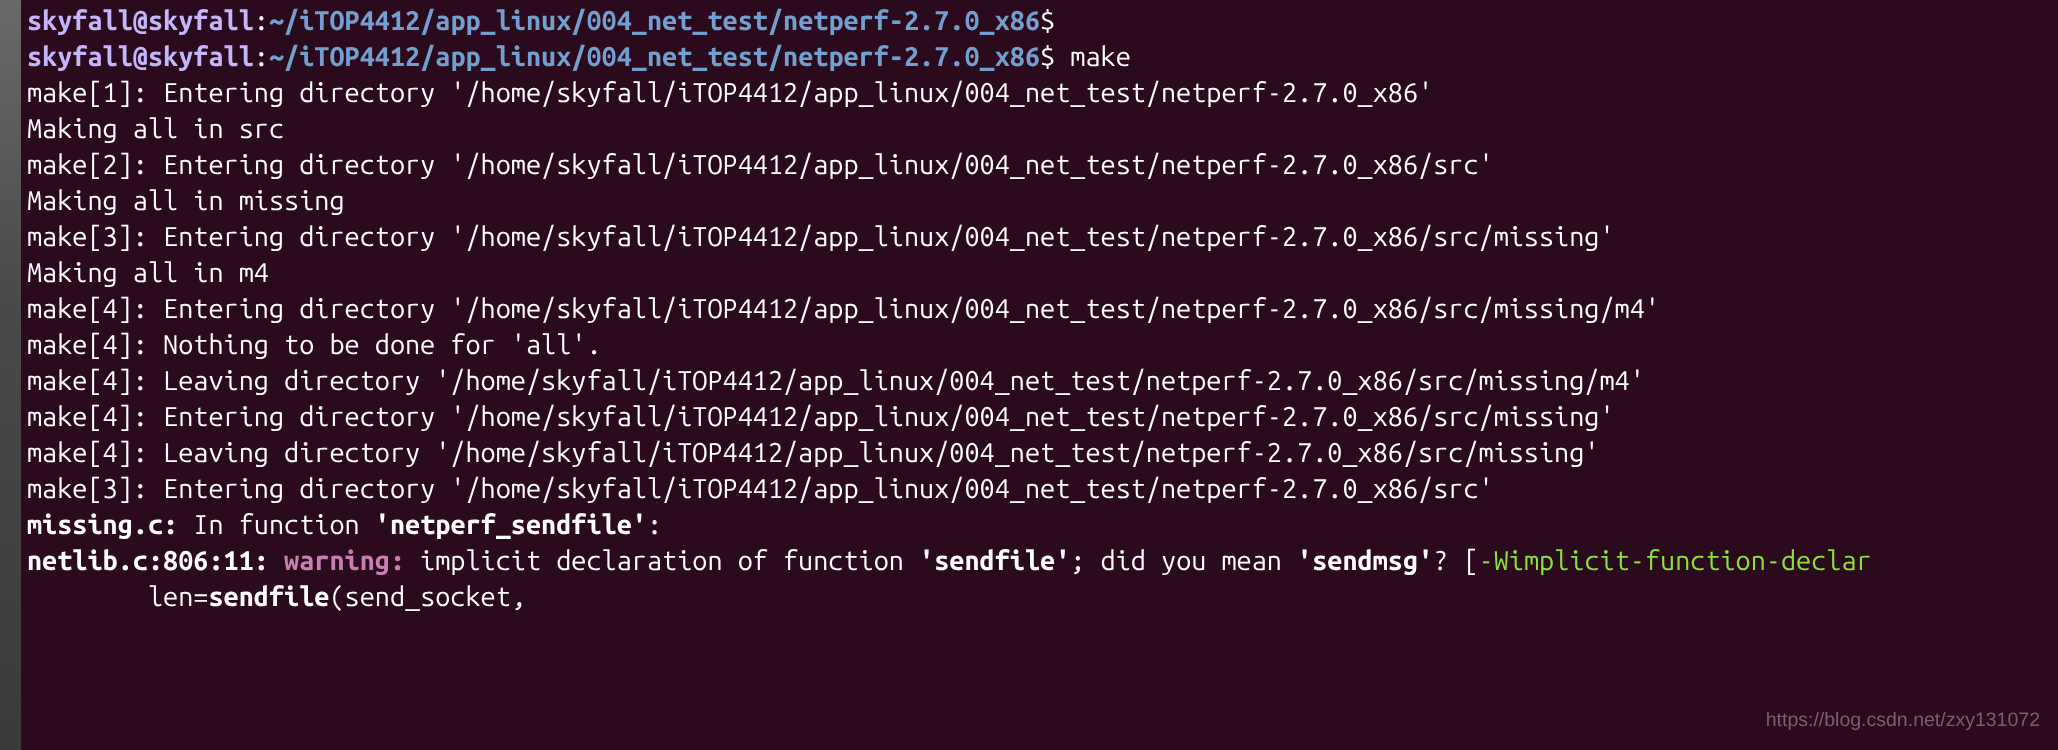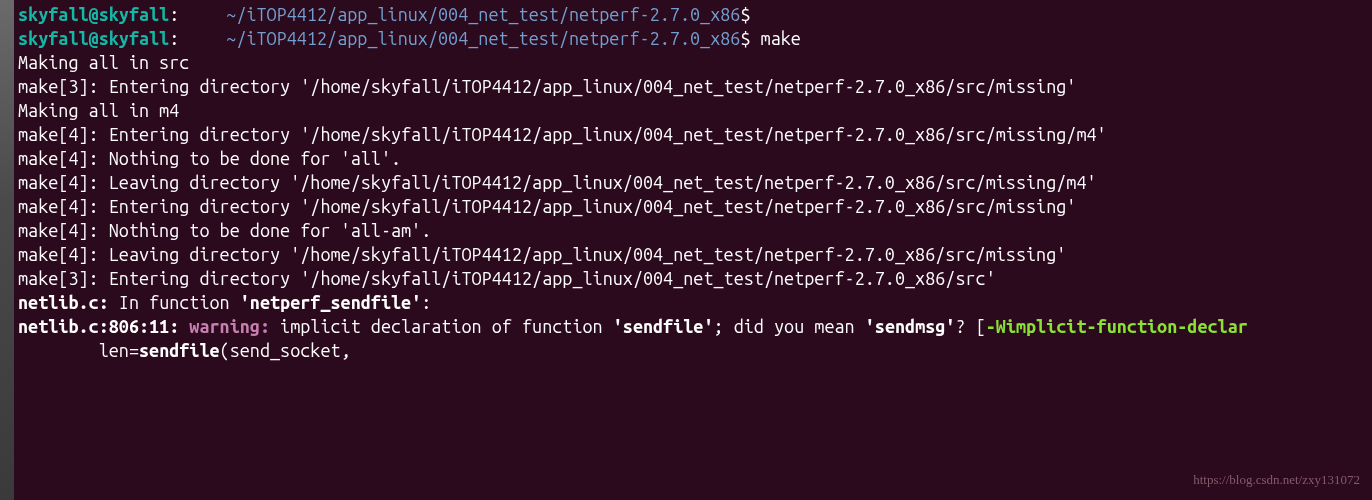--- a/index.html
+++ b/index.html
@@ -9,65 +9,67 @@
     font-size: 18px;
     line-height: 24px;
     color: #ffffff;
     width: 1372px;
     height: 500px;
     overflow: hidden;
     position: relative;
     padding: 2px 16px;
   }
   .line { white-space: pre; }
-  .user { color: #14b8a6; font-weight: bold; }
-  .path { color: #729fcf; font-weight: normal; margin-left: 47px; }
+  .user { color: #c4b5fd; font-weight: bold; }
+  .path { color: #729fcf; font-weight: bold; }
   .dollar { color: #ffffff; }
   .warn { color: #c77fb1; font-weight: bold; }
   .bold { font-weight: bold; }
-  .opt { color: #8ae234; font-weight: bold; }
+  .opt { color: #8ae234; font-weight: normal; }
   .watermark {
     position: absolute;
     right: 12px;
     bottom: 8px;
     font-size: 13px;
     color: #855a6a;
-    font-family: Liberation Serif, serif;
+    font-family: Liberation Sans, sans-serif;
   }
   .left-sliver {
     position: absolute;
     left: 0; top: 0; bottom: 0;
     width: 14px;
     background: linear-gradient(#6a6a6a, #4a4a4a 40%, #3a3a3a);
   }
   .content { position: relative; margin-left: 2px; }
 </style>
 </head>
 <body>
 
 <div class="left-sliver"></div>
 
 <div class="content">
 
   <div class="line"><span class="user">skyfall@skyfall</span><span>:</span><span class="path">~/iTOP4412/app_linux/004_net_test/netperf-2.7.0_x86</span><span class="dollar">$</span></div>
 
   <div class="line"><span class="user">skyfall@skyfall</span><span>:</span><span class="path">~/iTOP4412/app_linux/004_net_test/netperf-2.7.0_x86</span><span class="dollar">$</span><span> make</span></div>
 
+  <div class="line">make[1]: Entering directory '/home/skyfall/iTOP4412/app_linux/004_net_test/netperf-2.7.0_x86'</div>
   <div class="line">Making all in src</div>
+  <div class="line">make[2]: Entering directory '/home/skyfall/iTOP4412/app_linux/004_net_test/netperf-2.7.0_x86/src'</div>
+  <div class="line">Making all in missing</div>
   <div class="line">make[3]: Entering directory '/home/skyfall/iTOP4412/app_linux/004_net_test/netperf-2.7.0_x86/src/missing'</div>
   <div class="line">Making all in m4</div>
   <div class="line">make[4]: Entering directory '/home/skyfall/iTOP4412/app_linux/004_net_test/netperf-2.7.0_x86/src/missing/m4'</div>
   <div class="line">make[4]: Nothing to be done for 'all'.</div>
   <div class="line">make[4]: Leaving directory '/home/skyfall/iTOP4412/app_linux/004_net_test/netperf-2.7.0_x86/src/missing/m4'</div>
   <div class="line">make[4]: Entering directory '/home/skyfall/iTOP4412/app_linux/004_net_test/netperf-2.7.0_x86/src/missing'</div>
-  <div class="line">make[4]: Nothing to be done for 'all-am'.</div>
   <div class="line">make[4]: Leaving directory '/home/skyfall/iTOP4412/app_linux/004_net_test/netperf-2.7.0_x86/src/missing'</div>
   <div class="line">make[3]: Entering directory '/home/skyfall/iTOP4412/app_linux/004_net_test/netperf-2.7.0_x86/src'</div>
 
-  <div class="line"><span class="bold">netlib.c:</span><span> In function </span><span class="bold">'netperf_sendfile'</span><span>:</span></div>
+  <div class="line"><span class="bold">missing.c:</span><span> In function </span><span class="bold">'netperf_sendfile'</span><span>:</span></div>
 
   <div class="line"><span class="bold">netlib.c:806:11: </span><span class="warn">warning:</span><span> implicit declaration of function </span><span class="bold">'sendfile'</span><span>; did you mean </span><span class="bold">'sendmsg'</span><span>? [</span><span class="opt">-Wimplicit-function-declar</span></div>
 
   <div class="line"><span>        len=</span><span class="bold">sendfile</span><span>(send_socket,</span></div>
 
 </div>
 
 <div class="watermark">https://blog.csdn.net/zxy131072</div>
 
 </body></html>

